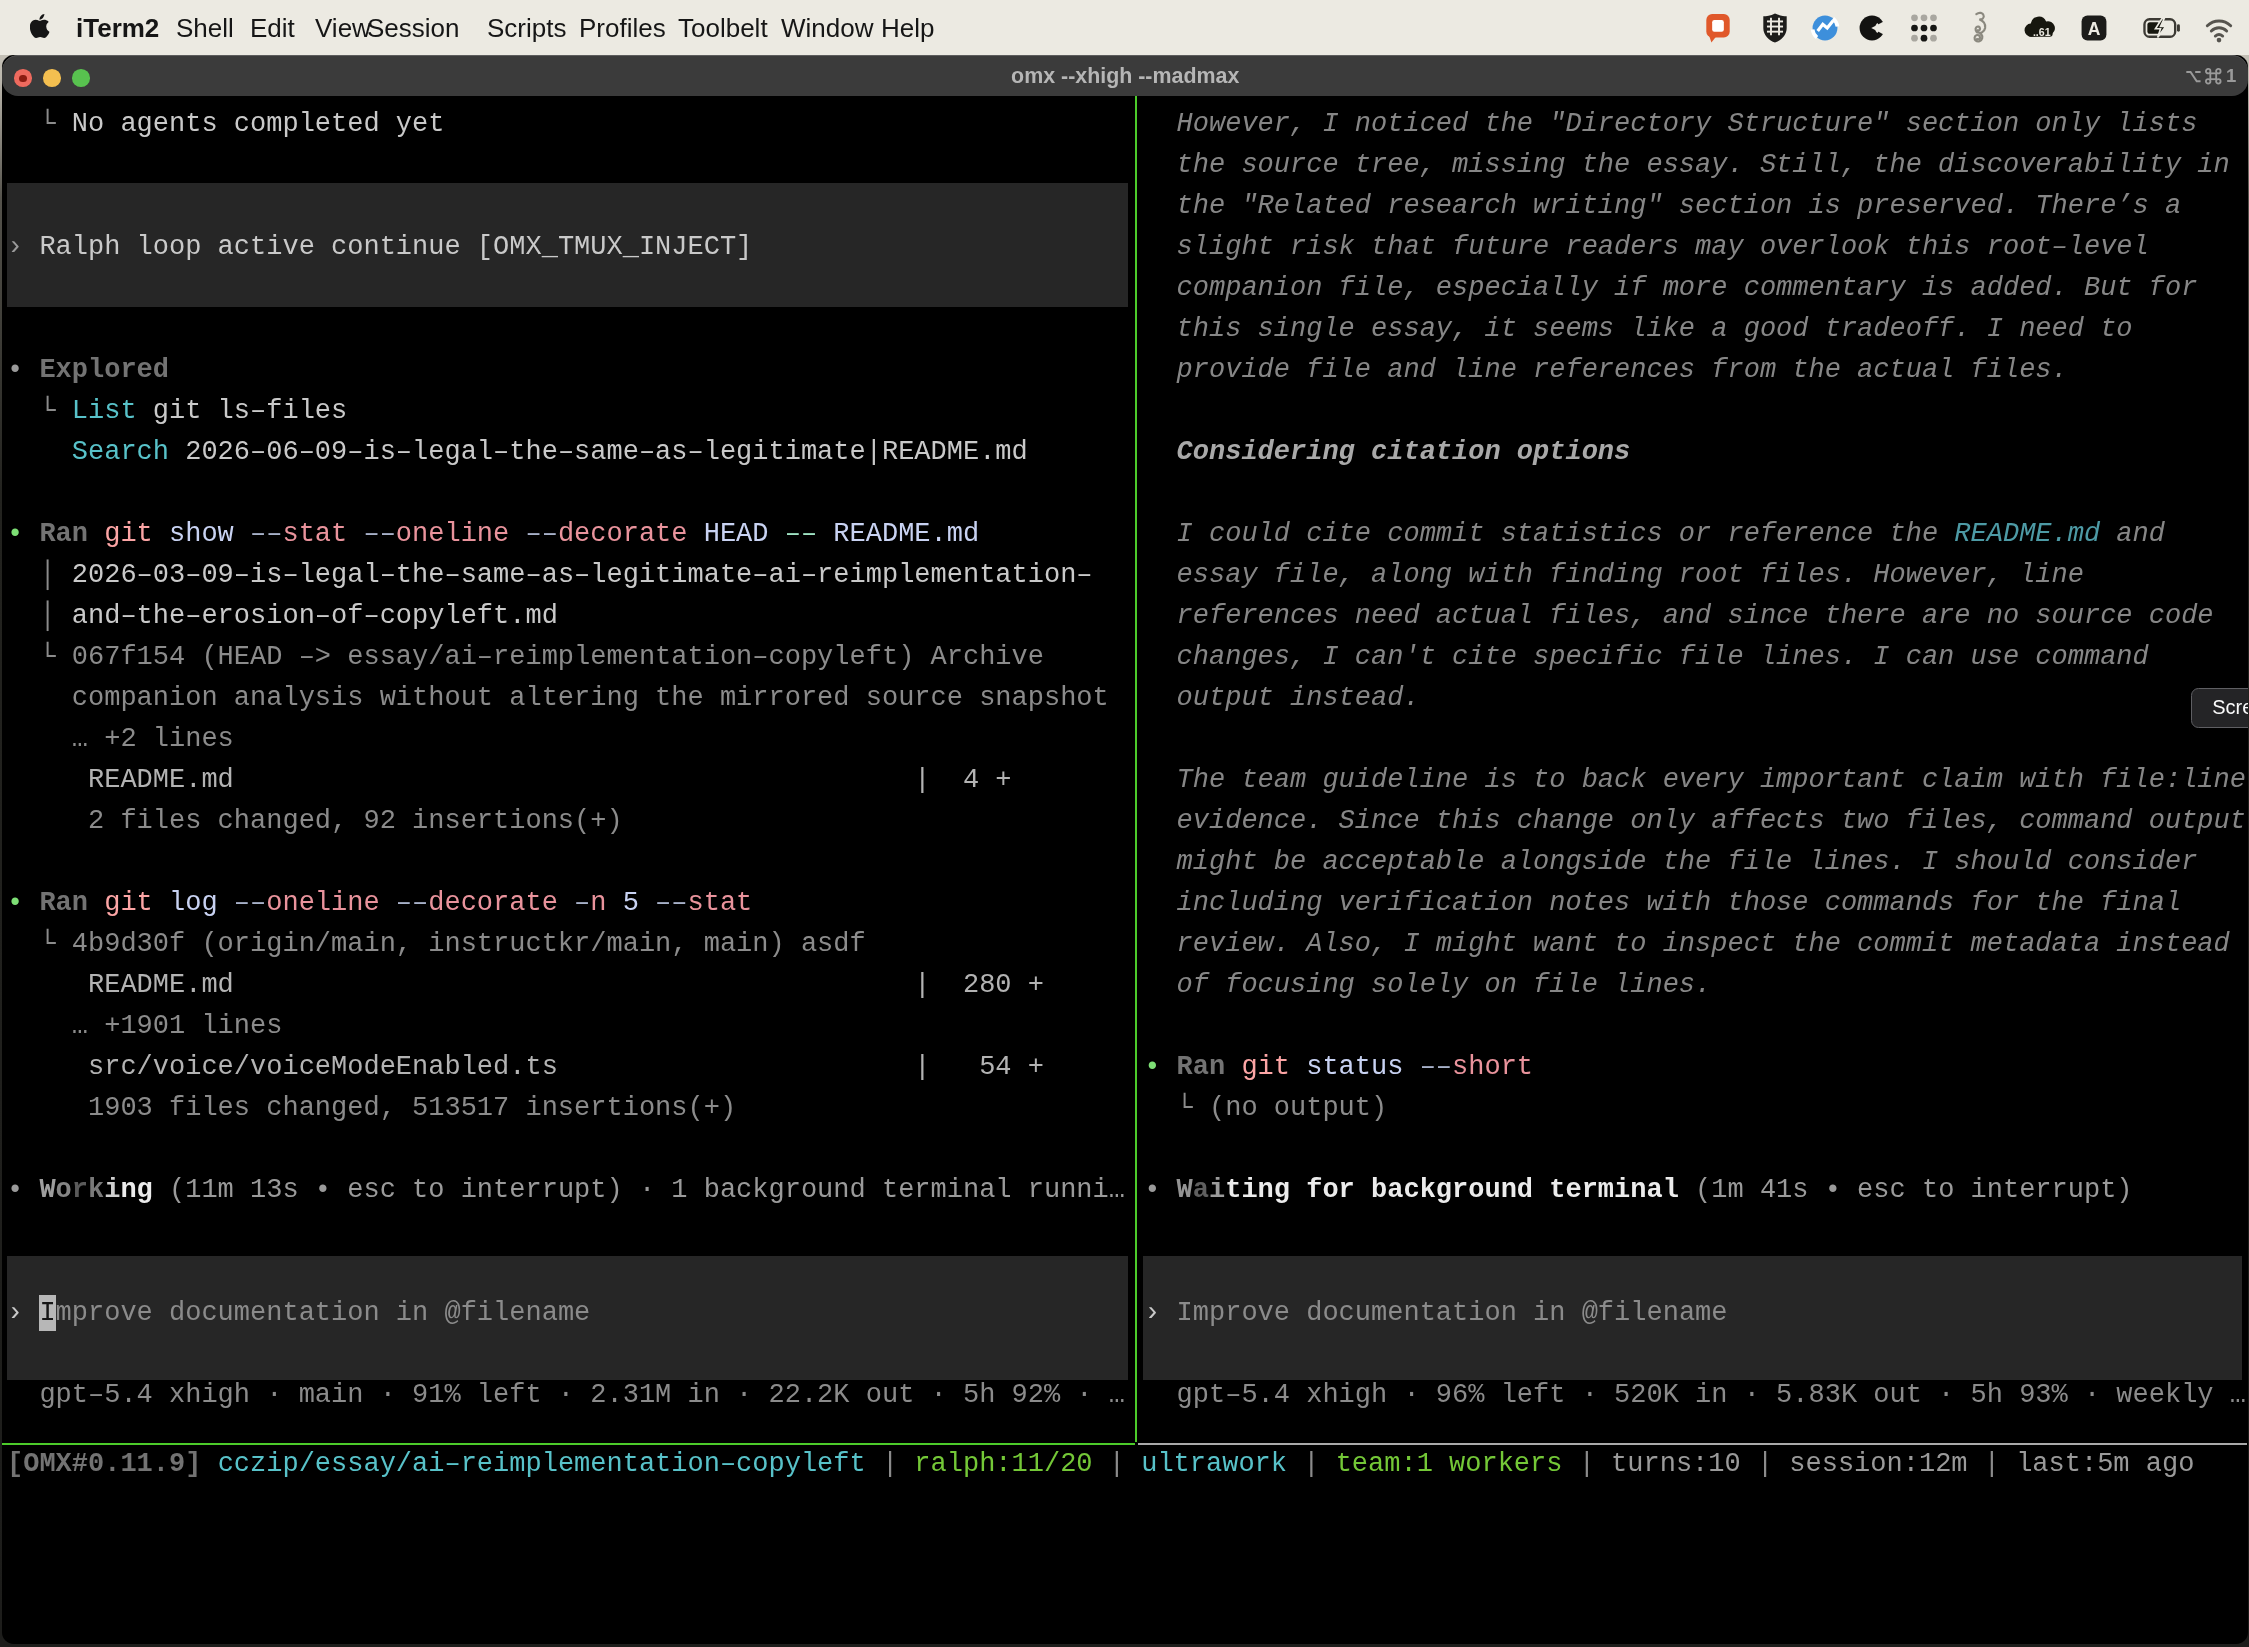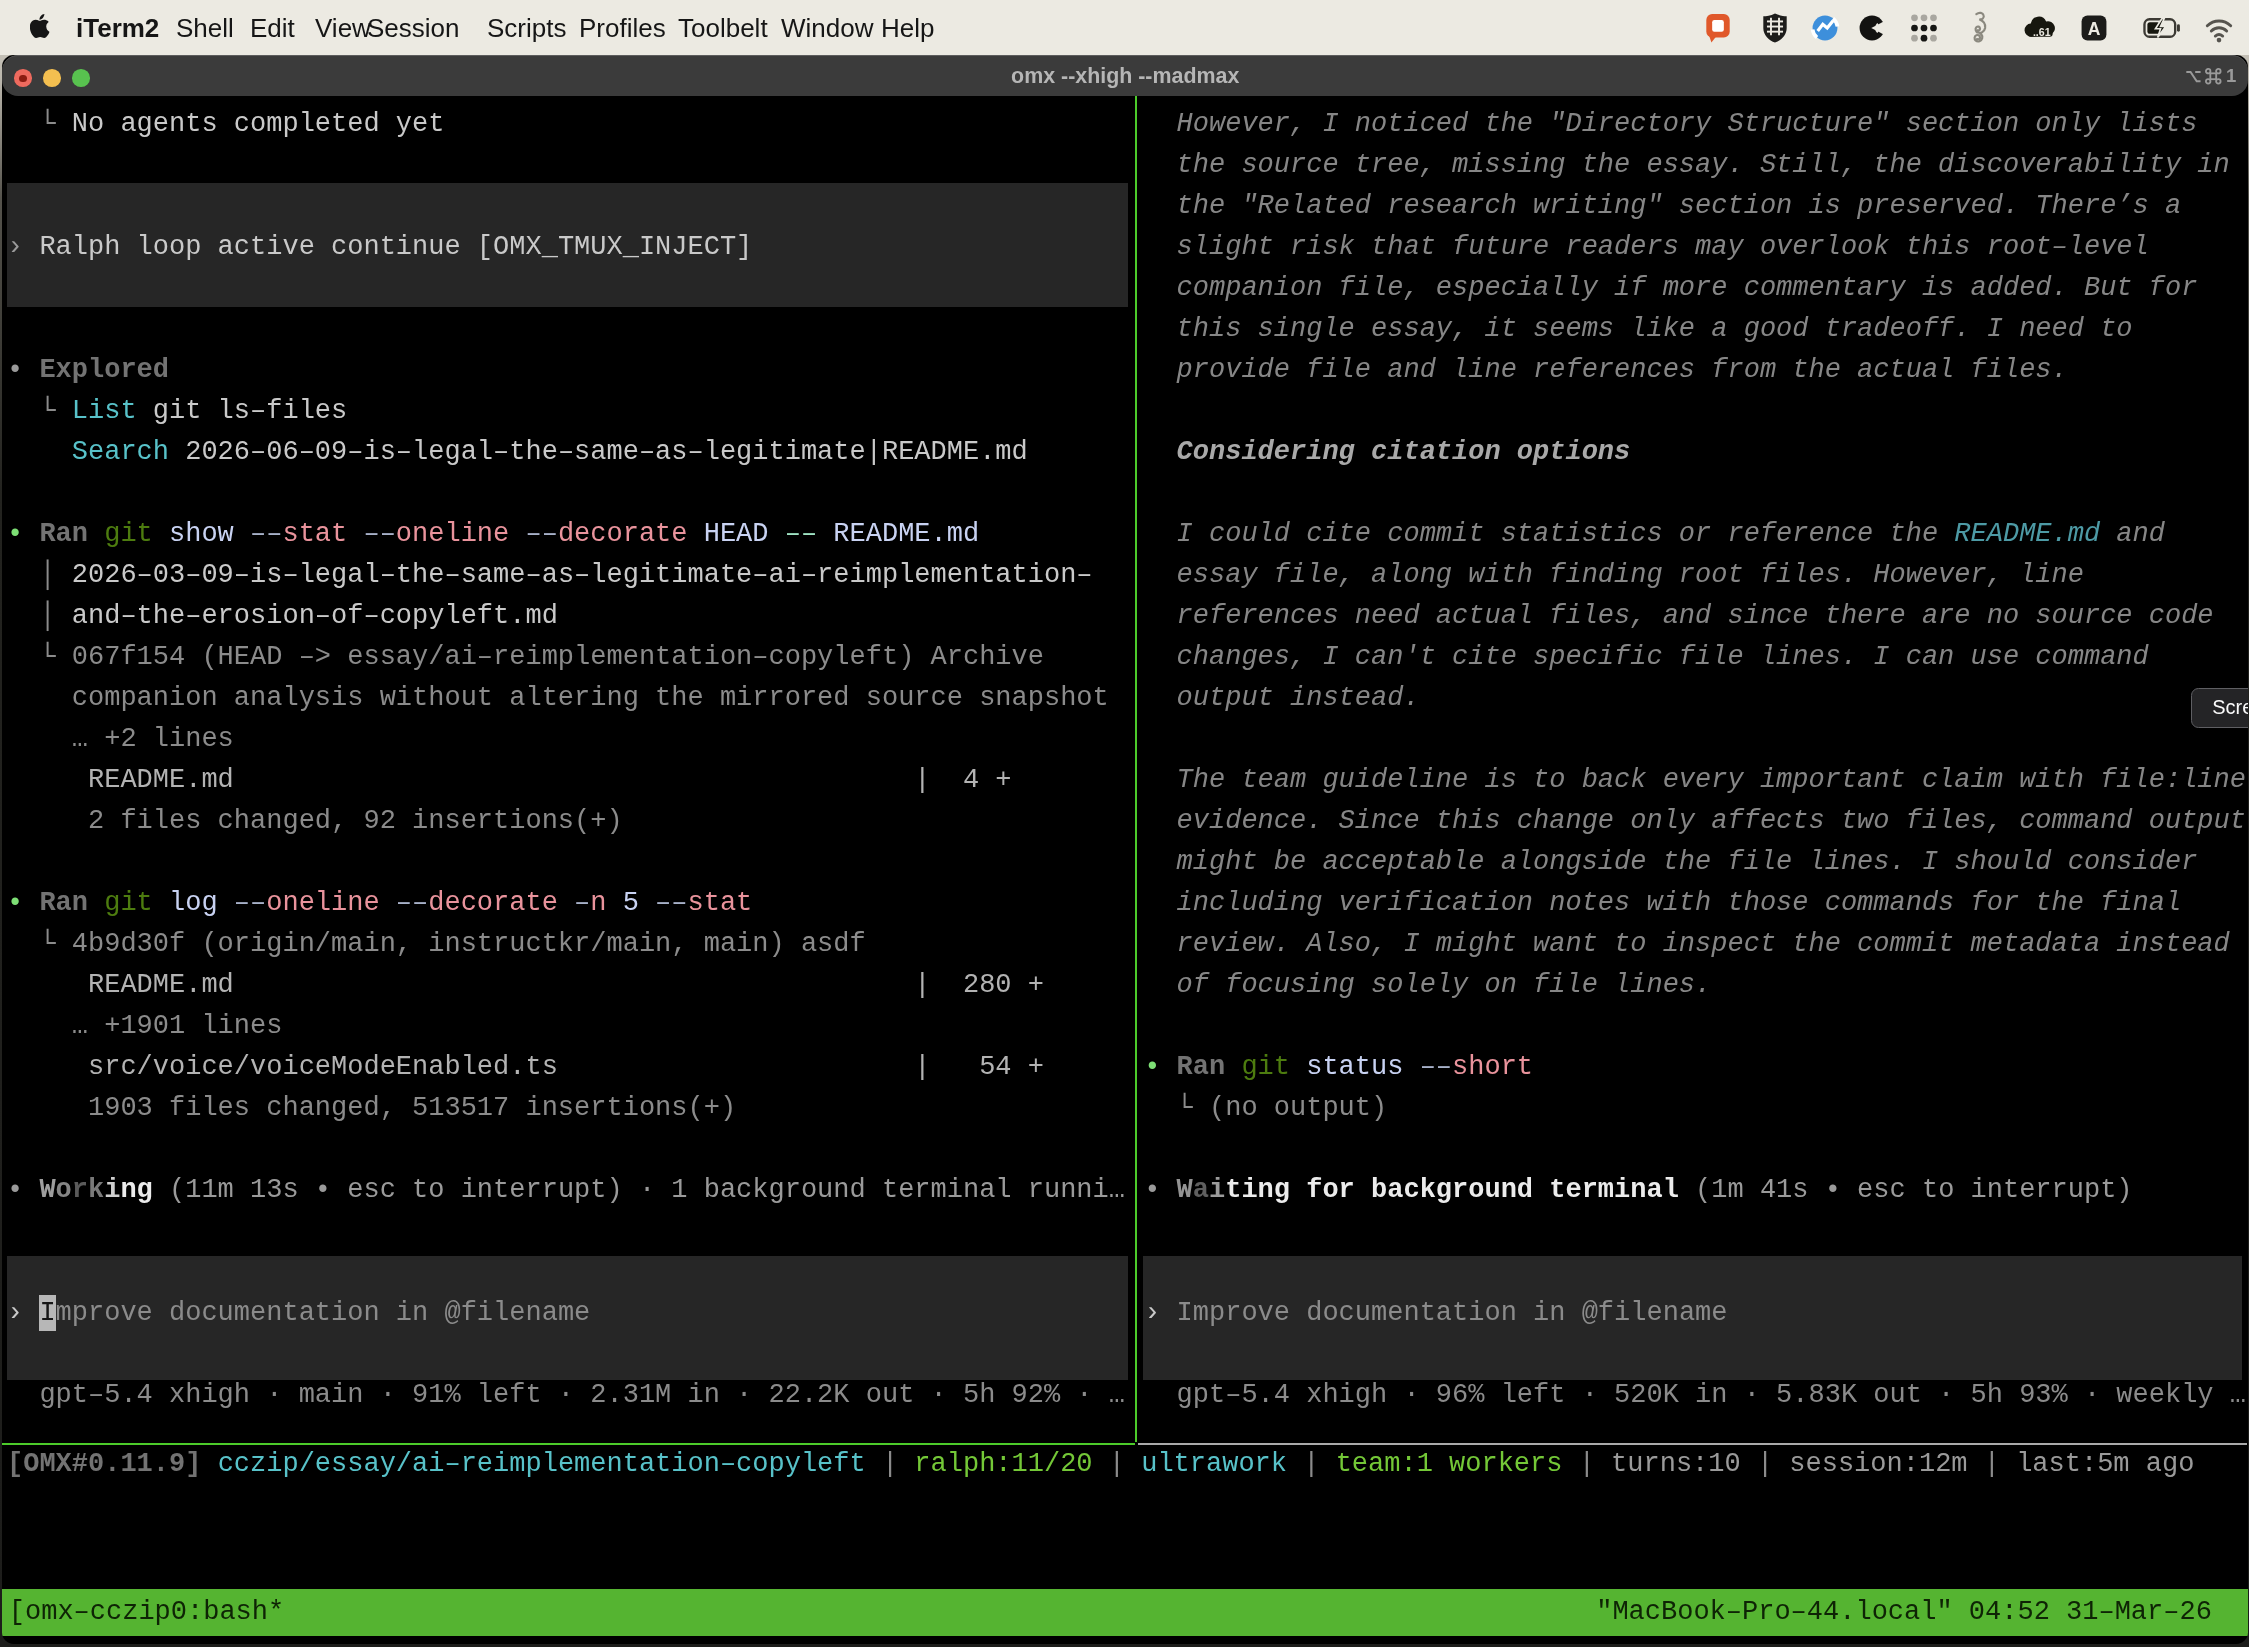--- a/index.html
+++ b/index.html
@@ -25,21 +25,21 @@
 #hlineL { position:absolute; left:0; top:1388px; width:1133px; height:2.2px; background:#4ccb2a; }
 #hlineR { position:absolute; left:1136px; top:1388px; width:1109px; height:2.2px; background:#a9a9a9; }
 #tmuxbar { position:absolute; left:0; top:1534px; width:2246px; height:47px; background:#55b431; }
 #tmuxbar pre { position:absolute; top:3px; color:#0e2405; }
 
 .w  { color:#c9c9c9; }
 .dim{ color:#8b8b8b; }
 .mid{ color:#b3b3b3; }
 .bw { color:#737373; font-weight:bold; }
 .cy { color:#58c2c9; }
-.blu{ color:#4d7c0f;margin-top:16px; }
+.blu{ color:#fca5a5;margin-top:16px; }
 .arg{ color:#c8d2f2; }
 .dsh{ color:#a7b1c9; }
 .pk { color:#e9939c; }
 .mnt{ color:#9fe3c3; }
 .gb { color:#7ddf75; }
 .gy { color:#9a9a9a; }
 .it { font-style:italic; color:#868686; }
 .itb{ font-style:italic; font-weight:bold; color:#a9a9a9; }
 .itcy{ font-style:italic; color:#4d9aa5; }
 .sg { color:#74c837; }
@@ -191,24 +191,20 @@
 <span class="gy">• </span><b style="color:#939393">W</b><b style="color:#5f5f5f">a</b><b style="color:#9b9b9b">i</b><b style="color:#ececec">ting for background terminal</b><span class="gy"> (1m 41s • esc to interrupt)</span>
 
 
 <span class="w">› </span><span class="dim">Improve documentation in @filename</span>
 
 <span class="dim">  gpt–5.4 xhigh · 96% left · 520K in · 5.83K out · 5h 93% · weekly …</span></pre>
 <div id="divider"></div>
       <div id="hlineL"></div>
       <div id="hlineR"></div>
 <pre id="statusline"><span class="bw">[OMX#0.11.9]</span> <span class="cy">cczip/essay/ai–reimplementation–copyleft</span><span class="dim"> | </span><span class="sg">ralph:11/20</span><span class="dim"> | </span><span class="cy">ultrawork</span><span class="dim"> | </span><span class="sg">team:1 workers</span><span class="dim"> | </span><span class="gy">turns:10</span><span class="dim"> | </span><span class="gy">session:12m</span><span class="dim"> | </span><span class="gy">last:5m ago</span></pre>
-<div id="tmuxbar">
-        <pre style="left:6.6px">[omx–cczip0:bash*</pre>
-        <pre style="left:1594px">"MacBook–Pro–44.local" 04:52 31–Mar–26</pre>
-      </div>
 <div id="titlebar">
         <span class="tl" style="left:11.8px; background:#ee6a5e"></span>
         <span class="tl" style="left:41px; background:#f4bf50"></span>
         <span class="tl" style="left:70px; background:#58c24f"></span>
         <span style="position:absolute; left:17px; top:18.5px; width:7.4px; height:7.4px; border-radius:50%; background:#8c1d12"></span>
         <div id="title">omx --xhigh --madmax</div>
         <div id="hotkey"><svg width="18.5" height="18.5" viewBox="0 0 24 24" style="vertical-align:-3px">
             <path stroke="#9a9a9a" stroke-width="2.6" fill="none" d="M3,6.5 h5.5 l8,12 h5 M14.5,6.5 h7"></path>
           </svg><svg width="18.5" height="18.5" viewBox="0 0 24 24" style="vertical-align:-3px;margin-left:1.5px">
             <g stroke="#9a9a9a" stroke-width="2.4" fill="none">

